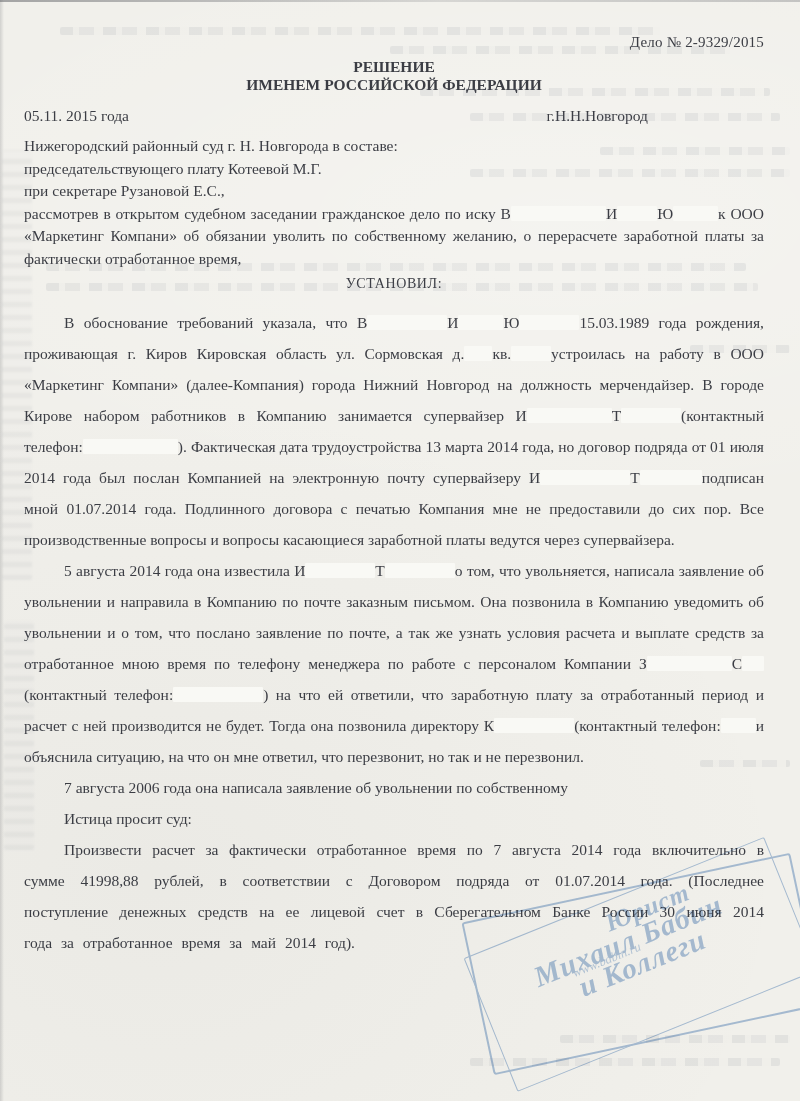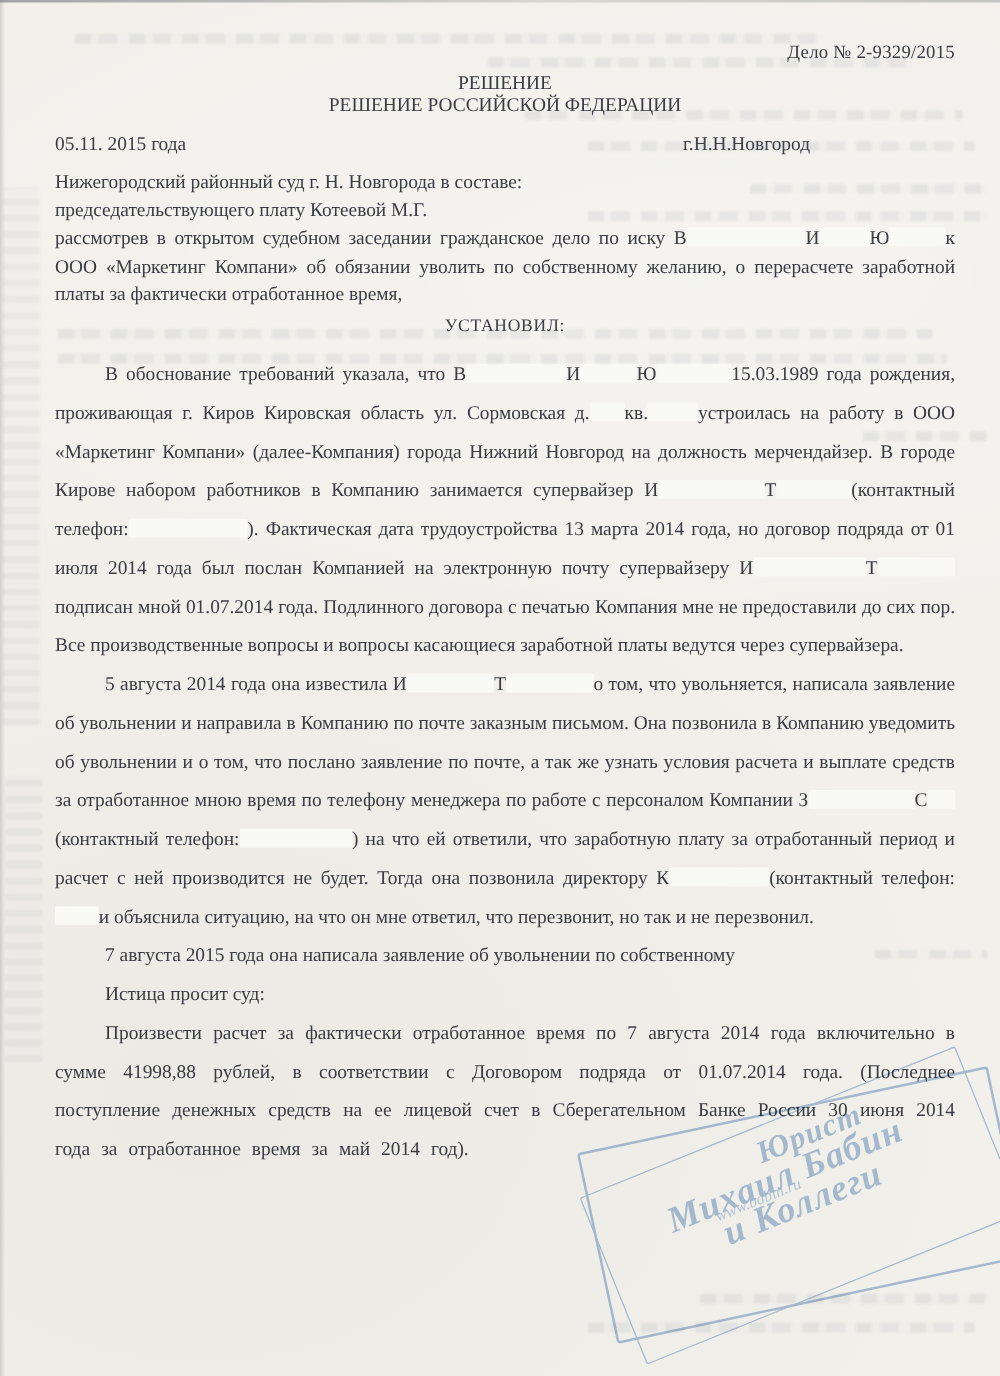--- a/index.html
+++ b/index.html
@@ -6,37 +6,37 @@
     --paper:#f1f0eb;
     --ink:#3b3d44;
     --stamp:#8fafd6;
   }
   html,body{margin:0;padding:0;}
   body{background:#e8e7e2;}
   .page{
     position:relative;
     width:800px;height:1101px;
     box-sizing:border-box;
-    padding:34px 36px 0 44px;
+    padding:34px 36px 0 24px;
     background:
       radial-gradient(1200px 500px at 70% 20%, rgba(255,255,255,.25), rgba(255,255,255,0) 60%),
       radial-gradient(900px 700px at 20% 80%, rgba(120,120,115,.05), rgba(120,120,115,0) 70%),
       var(--paper);
     overflow:hidden;
     font-family:"Liberation Serif", serif;
     color:var(--ink);
   }
   
   .edge-top{position:absolute;left:0;top:0;width:100%;height:2px;
     background:linear-gradient(90deg, rgba(70,72,78,.45), rgba(90,92,98,.18) 55%, rgba(90,92,98,.30));}
   .edge-left{position:absolute;left:0;top:0;width:4px;height:100%;
     background:linear-gradient(90deg, rgba(95,97,102,.22), rgba(95,97,102,0));}
 
   .case-number{ text-align:right; font-size:15px; letter-spacing:.2px; }
-  .title-block{ text-align:center; font-weight:normal; font-size:15.5px; line-height:18px; margin-top:7px; }
+  .title-block{ text-align:center; font-weight:bold; font-size:15.5px; line-height:18px; margin-top:7px; }
   .date-row{ display:flex; margin-top:13px; font-size:15.5px;font-family:Liberation Serif, serif; }
   .date-row .city{ margin-left:auto; margin-right:116px; }
 
   .intro{ margin-top:10px; font-size:15.5px; line-height:22.5px; }
   .intro p{ margin:0; text-align:justify; }
   .established{ text-align:center; font-size:14px; margin:3px 0 11px 0; letter-spacing:.6px; }
 
   .body-text{ font-size:15.5px; line-height:31px; }
   .body-text p.para{ margin:0; text-align:justify; text-indent:40px; }
   .para.wide{ word-spacing:20px; }
@@ -98,39 +98,40 @@
   <div class="bleed" style="left:700px;top:760px;width:90px;height:7px;"></div>
   <div class="bleed" style="left:560px;top:1035px;width:230px;"></div>
   <div class="bleed" style="left:470px;top:1058px;width:310px;"></div>
   <div class="bleed v" style="left:2px;top:150px;height:430px;"></div>
   <div class="bleed v" style="left:4px;top:620px;height:230px;"></div>
 
   <div class="case-number">Дело № 2-9329/2015</div>
 
   <div class="title-block">
     <div>РЕШЕНИЕ</div>
-    <div>РЕШЕНИЕ РОССИЙСКОЙ ФЕДЕРАЦИИ</div>
+    <div>ИМЕНЕМ РОССИЙСКОЙ ФЕДЕРАЦИИ</div>
   </div>
 
   <div class="date-row">
     <span class="date">05.11. 2015 года</span>
     <span class="city">г.Н.Н.Новгород</span>
   </div>
 
   <div class="intro">
     <p>Нижегородский районный суд г. Н. Новгорода в составе:</p>
     <p>председательствующего плату Котеевой М.Г.</p>
+    <p>при секретаре Рузановой Е.С.,</p>
     <p><span>рассмотрев в открытом судебном заседании гражданское дело по иску В</span><span class="redact" style="width: 95px;"></span><span>И</span><span class="redact" style="width: 40px;"></span><span>Ю</span><span class="redact" style="width: 45px;"></span><span>к ООО «Маркетинг Компани» об обязании уволить по собственному желанию, о перерасчете заработной платы за фактически отработанное время,</span></p>
     <div class="established">УСТАНОВИЛ:</div>
   </div>
 
   <div class="body-text">
       <p class="para"><span>В обоснование требований указала, что В</span><span class="redact" style="width: 80px;"></span><span>И</span><span class="redact" style="width: 45px;"></span><span>Ю</span><span class="redact" style="width: 60px;"></span><span>15.03.1989 года рождения, проживающая г. Киров Кировская область ул. Сормовская д.</span><span class="redact" style="width: 28px;"></span><span>кв.</span><span class="redact" style="width: 40px;"></span><span>устроилась на работу в ООО «Маркетинг Компани» (далее-Компания) города Нижний Новгород на должность мерчендайзер. В городе Кирове набором работников в Компанию занимается супервайзер И</span><span class="redact" style="width: 85px;"></span><span>Т</span><span class="redact" style="width: 60px;"></span><span>(контактный телефон:</span><span class="redact" style="width: 95px;"></span><span>). Фактическая дата трудоустройства 13 марта 2014 года, но договор подряда от 01 июля 2014 года был послан Компанией на электронную почту супервайзеру И</span><span class="redact" style="width: 90px;"></span><span>Т</span><span class="redact" style="width: 62px;"></span><span>подписан мной 01.07.2014 года. Подлинного договора с печатью Компания мне не предоставили до сих пор. Все производственные вопросы и вопросы касающиеся заработной платы ведутся через супервайзера.</span></p>
       <p class="para"><span>5 августа 2014 года она известила И</span><span class="redact" style="width: 70px;"></span><span>Т</span><span class="redact" style="width: 70px;"></span><span>о том, что увольняется, написала заявление об увольнении и направила в Компанию по почте заказным письмом. Она позвонила в Компанию уведомить об увольнении и о том, что послано заявление по почте, а так же узнать условия расчета и выплате средств за отработанное мною время по телефону менеджера по работе с персоналом Компании З</span><span class="redact" style="width: 85px;"></span><span>С</span><span class="redact" style="width: 22px;"></span><span>(контактный телефон:</span><span class="redact" style="width: 90px;"></span><span>) на что ей ответили, что заработную плату за отработанный период и расчет с ней производится не будет. Тогда она позвонила директору К</span><span class="redact" style="width: 80px;"></span><span>(контактный телефон:</span><span class="redact" style="width: 35px;"></span><span>и объяснила ситуацию, на что он мне ответил, что перезвонит, но так и не перезвонил.</span></p>
-      <p class="para"><span>7 августа 2015 года она написала заявление об увольнении по собственному</span></p>
+      <p class="para"><span>7 августа 2006 года она написала заявление об увольнении по собственному</span></p>
       <p class="para"><span>Истица просит суд:</span></p>
       <p class="para semiwide"><span>Произвести расчет за фактически отработанное время по 7 августа 2014 года включительно в сумме 41998,88 рублей, в соответствии с Договором подряда от 01.07.2014 года. (Последнее поступление денежных средств на ее лицевой счет в Сберегательном Банке России 30 июня 2014 года за отработанное время за май 2014 год).</span></p>
     </div>
 
   <div class="stamp">
     <div class="stamp-inner">
       <div class="stamp-l1">Юрист</div>
       <div class="stamp-l2">Михаил Бабин</div>
       <div class="stamp-l3">и Коллеги</div>
       <div class="stamp-url">www.babin.ru</div>

